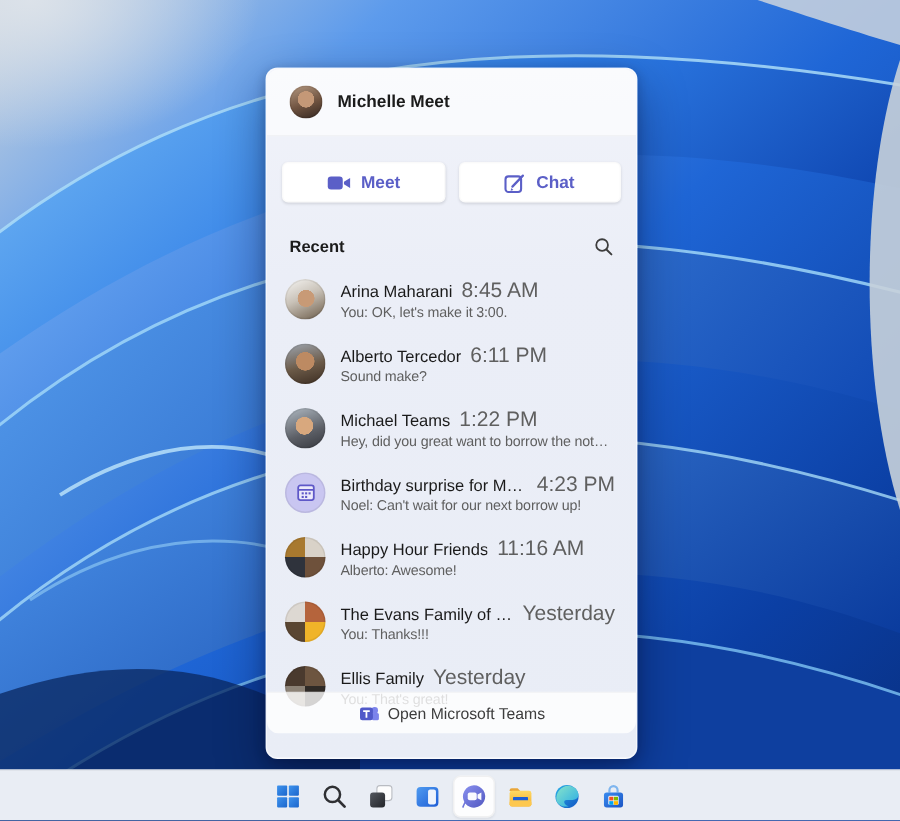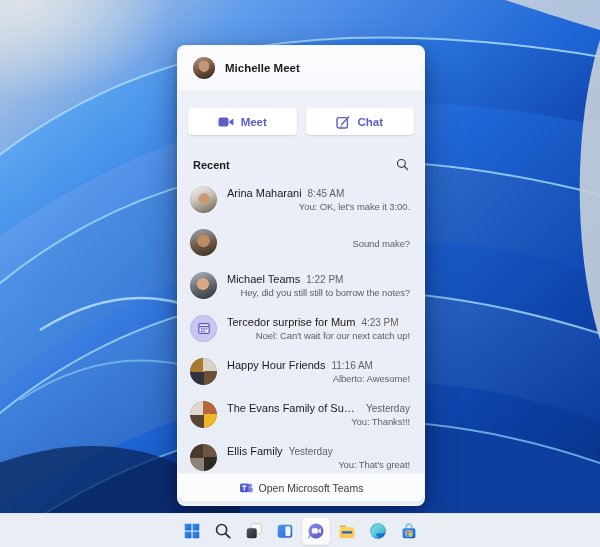--- a/index.html
+++ b/index.html
@@ -74,26 +74,26 @@
   .av-michael { background:radial-gradient(circle at 48% 44%, #d8a87e 0 28%, rgba(0,0,0,0) 29%), linear-gradient(160deg,#aab3bc 5%,#5c5f66 60%,#35373e 100%); }
   .av-birthday { background:#c9c6f1; }
   .av-birthday .cal-icon { display:block; }
   .av-happy-hour { background:conic-gradient(#d9d2c8 0 25%, #6e513b 25% 50%, #2f333c 50% 75%, #a8792f 75% 100%); }
   .av-evans { background:conic-gradient(#b5643c 0 25%, #f0b429 25% 50%, #5a4632 50% 75%, #ddd8d2 75% 100%); }
   .av-ellis { background:conic-gradient(#6d5540 0 25%, #2f2a26 25% 50%, #8c8276 50% 75%, #4a3a2e 75% 100%); }
 
   .chat-texts { flex:1; min-width:0; }
   .chat-top { display:flex; align-items:baseline; gap:6px; }
   .chat-name { font-size:11px; color:#1a1a1a; white-space:nowrap; overflow:hidden; text-overflow:ellipsis; }
-  .chat-time { font-size:10px; color:#5f5f5f; flex:0 0 auto; }
+  .chat-time { font-size:14px; color:#5f5f5f; flex:0 0 auto; }
   .chat-preview { font-size:9.5px; color:#5f5f5f; margin-top:2.5px;
-    white-space:nowrap; overflow:hidden; text-overflow:ellipsis; letter-spacing:-0.1px;text-align:right; }
+    white-space:nowrap; overflow:hidden; text-overflow:ellipsis; letter-spacing:-0.1px; }
 
   .panel-footer {
-    position:absolute; left:0; right:0; bottom:4px; height:28px;
+    position:absolute; left:0; right:0; bottom:16px; height:28px;
     background:rgba(255,255,255,.8); border-radius:0 0 8px 8px;
     border-top:1px solid rgba(0,0,0,.03);
     display:flex; align-items:center; justify-content:center; gap:6px; cursor:pointer;
   }
   .footer-label { font-size:10.5px; color:#3d3d3d; }
 </style>
 </head>
 <body>
 
 <svg class="wallpaper" width="600" height="547" viewBox="0 0 600 547" preserveAspectRatio="none">
@@ -187,55 +187,59 @@
       </div>
       <div class="chat-preview">You: OK, let's make it 3:00.</div>
     </div>
   </div>
 
   <div class="chat-row">
     <div class="chat-avatar av-alberto">
       
     </div>
     <div class="chat-texts">
+      <div class="chat-top">
+        <span class="chat-name">Alberto Tercedor</span>
+        <span class="chat-time">6:11 PM</span>
+      </div>
       <div class="chat-preview">Sound make?</div>
     </div>
   </div>
 
   <div class="chat-row">
     <div class="chat-avatar av-michael">
       
     </div>
     <div class="chat-texts">
       <div class="chat-top">
         <span class="chat-name">Michael Teams</span>
         <span class="chat-time">1:22 PM</span>
       </div>
-      <div class="chat-preview">Hey, did you still still to borrow the notes?</div>
+      <div class="chat-preview">Hey, did you great want to borrow the notes?</div>
     </div>
   </div>
 
   <div class="chat-row">
     <div class="chat-avatar av-birthday">
       <svg class="cal-icon" width="14" height="13" viewBox="0 0 14 13">
         <rect x="1.8" y="1.6" width="10.4" height="9.8" rx="1.5" fill="#eceafb" stroke="#5f58c8" stroke-width="1.2"></rect>
         <path d="M1.8,4.6 H12.2" stroke="#5f58c8" stroke-width="1.2"></path>
         <rect x="4.1" y="6.2" width="1.4" height="1.4" fill="#5f58c8"></rect>
         <rect x="6.4" y="6.2" width="1.4" height="1.4" fill="#5f58c8"></rect>
         <rect x="8.7" y="6.2" width="1.4" height="1.4" fill="#5f58c8"></rect>
         <rect x="4.1" y="8.6" width="1.4" height="1.4" fill="#5f58c8"></rect>
         <rect x="6.4" y="8.6" width="1.4" height="1.4" fill="#5f58c8"></rect>
       </svg>
     </div>
     <div class="chat-texts">
       <div class="chat-top">
-        <span class="chat-name">Tercedor surprise for Mum</span>
+        <span class="chat-name">Birthday surprise for Mum</span>
         <span class="chat-time">4:23 PM</span>
       </div>
-      <div class="chat-preview">Noel: Can't wait for our next catch up!</div>
+      <div class="chat-preview">Noel: Can't wait for our next borrow up!</div>
     </div>
   </div>
 
   <div class="chat-row">
     <div class="chat-avatar av-happy-hour">
       
     </div>
     <div class="chat-texts">
       <div class="chat-top">
         <span class="chat-name">Happy Hour Friends</span>

